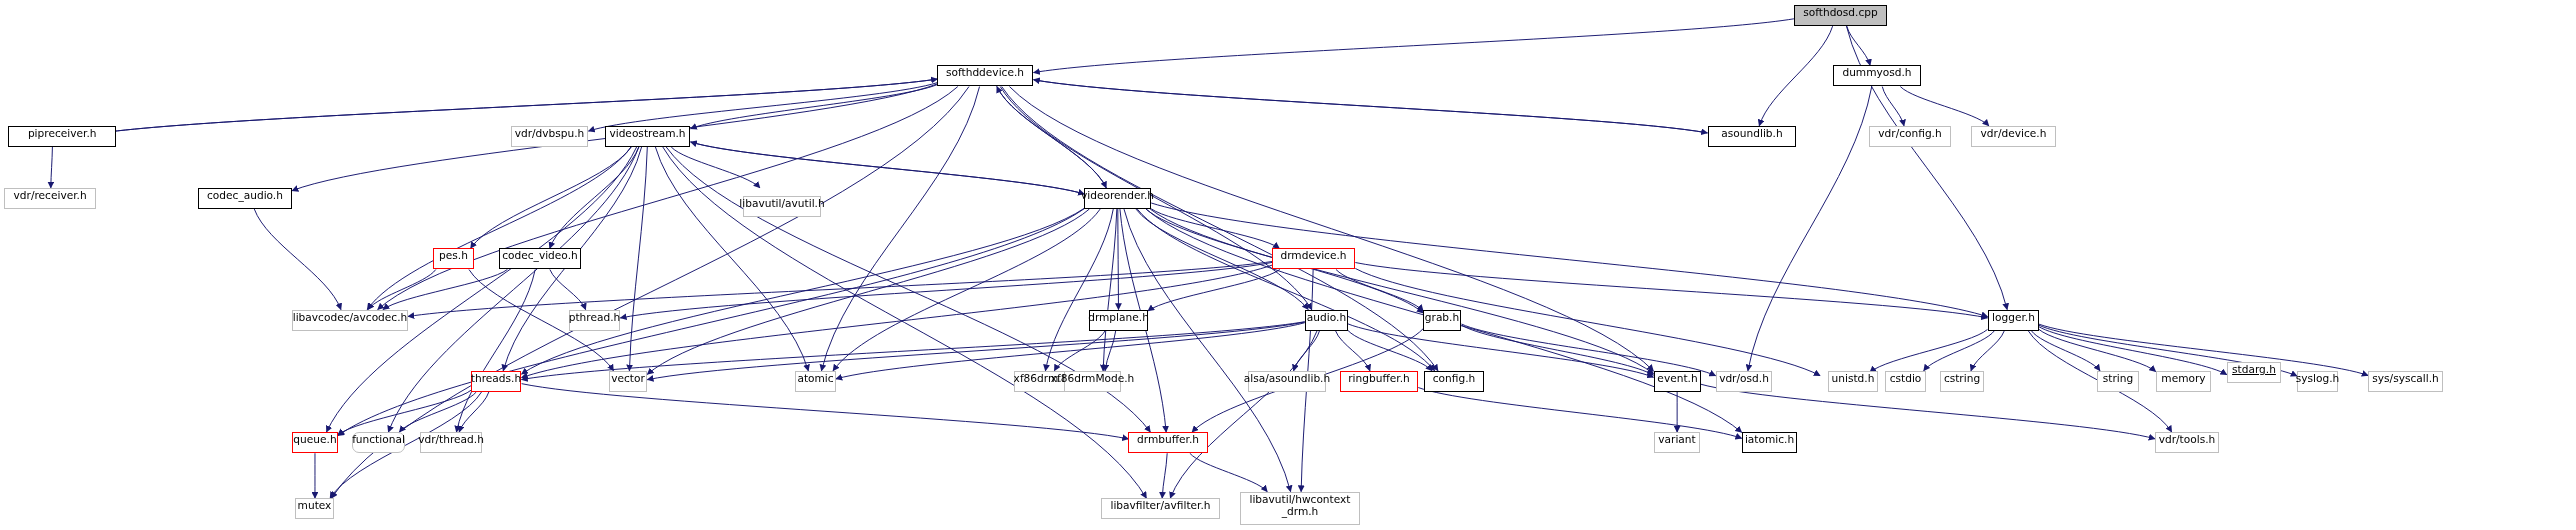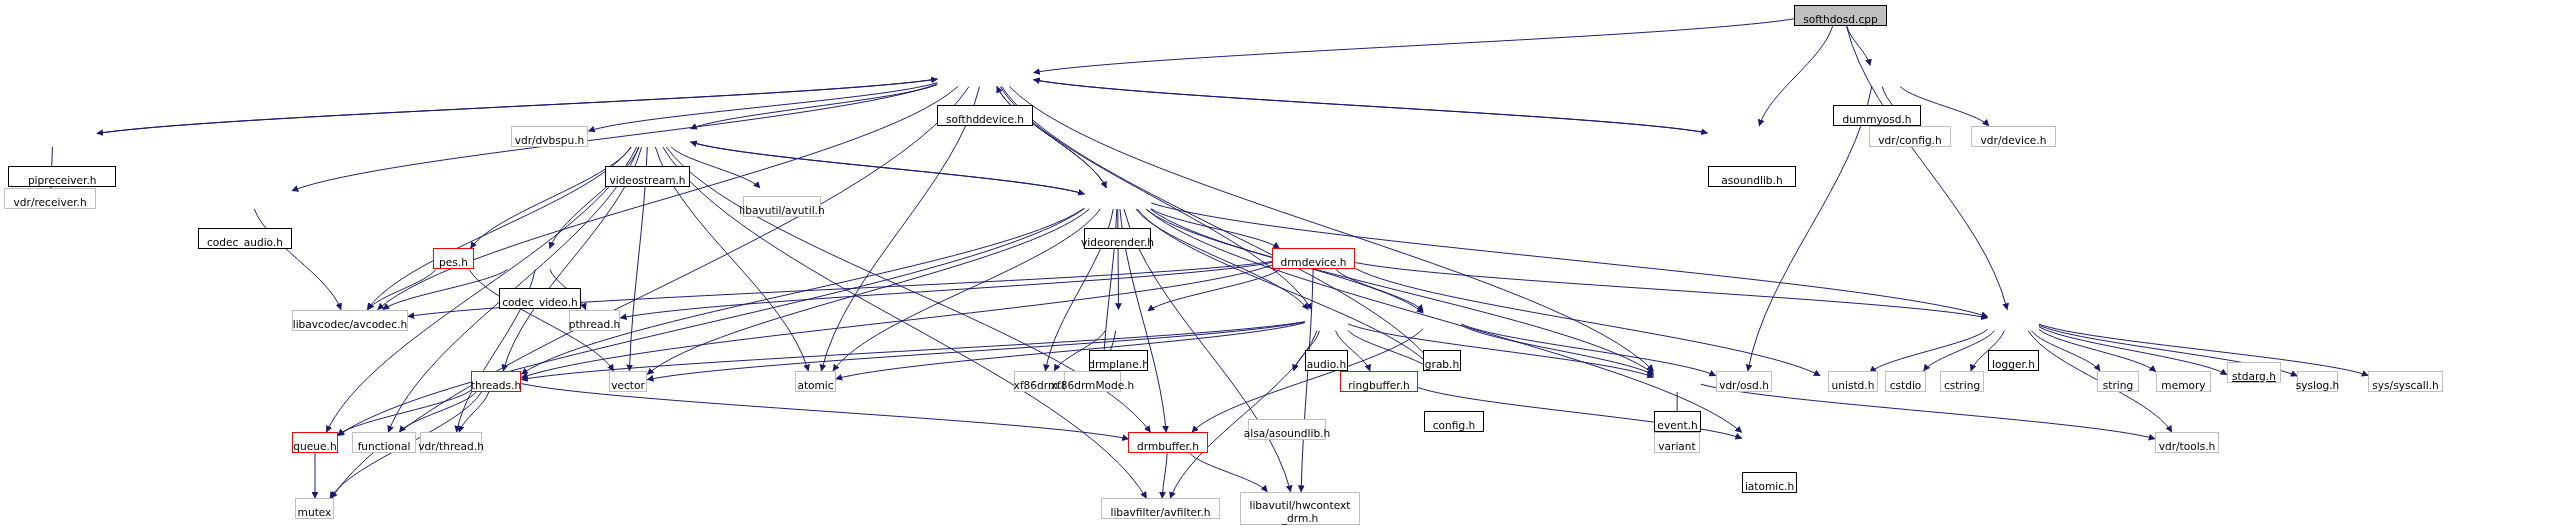--- a/index.html
+++ b/index.html
@@ -1,24 +1,24 @@
 <!DOCTYPE html>
 <html style="font-size:13px"><head>
 <meta charset="utf-8">
 <style>
   html, body { margin: 0; padding: 0; background: #ffffff; }
   body { width: 2576px; height: 530px; position: relative; overflow: hidden; font-family: "DejaVu Sans", sans-serif; }
   #graph { position: absolute; left: 0; top: 0; width: 2576px; height: 530px; }
   #edges { position: absolute; left: 0; top: 0; }
   .node {
     position: absolute; box-sizing: border-box; background: #ffffff;
-    font-size: 10.6px; color: #000; display: flex; align-items: flex-end; justify-content: center;
+    font-size: 10.6px; color: #000; display: flex; align-items: flex-start; justify-content: center;
     text-align: center; line-height: 12.3px; white-space: pre; cursor: pointer;
   }
-  .node.internal { border: 1.2px solid #000000; margin-top: 40px; }
+  .node.internal { border: 1.2px solid #000000; }
   .node.external { border: 1.2px solid #bfbfbf; }
   .node.truncated { border: 1.2px solid #ff0000; }
   .node.root { border: 1.2px solid #000000; background: #bfbfbf; }
 </style>
 </head>
 <body>
 
 <div id="graph">
   <svg id="edges" width="2576" height="530" viewBox="0 0 3153 649">
     <defs>
@@ -147,35 +147,35 @@
       <div class="node external" style="left: 569px; top: 310px; width: 51px; height: 21px;"><span>pthread.h</span></div>
       <div class="node internal" style="left: 1089px; top: 310px; width: 59px; height: 21px;"><span>drmplane.h</span></div>
       <div class="node internal" style="left: 1305px; top: 310px; width: 43px; height: 21px;"><span>audio.h</span></div>
       <div class="node internal" style="left: 1423px; top: 310px; width: 38px; height: 21px;"><span>grab.h</span></div>
       <div class="node internal" style="left: 1988px; top: 310px; width: 51px; height: 21px;"><span>logger.h</span></div>
       <div class="node truncated" style="left: 471px; top: 371px; width: 50px; height: 21px;"><span>threads.h</span></div>
       <div class="node external" style="left: 609px; top: 371px; width: 38px; height: 21px;"><span>vector</span></div>
       <div class="node external" style="left: 795px; top: 371px; width: 41px; height: 21px;"><span>atomic</span></div>
       <div class="node external" style="left: 1014px; top: 371px; width: 54px; height: 21px;"><span>xf86drm.h</span></div>
       <div class="node external" style="left: 1064px; top: 371px; width: 57px; height: 21px;"><span>xf86drmMode.h</span></div>
-      <div class="node external" style="left: 1248px; top: 371px; width: 78px; height: 21px; margin-top: 48px;"><span>alsa/asoundlib.h</span></div>
+      <div class="node external" style="left: 1248px; top: 371px; width: 78px; height: 21px;"><span>alsa/asoundlib.h</span></div>
       <div class="node truncated" style="left: 1340px; top: 371px; width: 78px; height: 21px;"><span>ringbuffer.h</span></div>
       <div class="node internal" style="left: 1424px; top: 371px; width: 60px; height: 21px;"><span>config.h</span></div>
       <div class="node internal" style="left: 1654px; top: 371px; width: 47px; height: 21px;"><span>event.h</span></div>
       <div class="node external" style="left: 1716px; top: 371px; width: 56px; height: 21px;"><span>vdr/osd.h</span></div>
       <div class="node external" style="left: 1820px; top: 371px; width: 50px; height: 21px; margin-left: 8px;"><span>unistd.h</span></div>
       <div class="node external" style="left: 1885px; top: 371px; width: 41px; height: 21px;"><span>cstdio</span></div>
       <div class="node external" style="left: 1940px; top: 371px; width: 44px; height: 21px;"><span>cstring</span></div>
       <div class="node external" style="left: 2097px; top: 371px; width: 42px; height: 21px;"><span>string</span></div>
       <div class="node external" style="left: 2156px; top: 371px; width: 55px; height: 21px;"><span>memory</span></div>
       <div class="node external" style="left: 2227px; top: 362px; width: 54px; height: 21px; text-decoration: underline;"><span>stdarg.h</span></div>
       <div class="node external" style="left: 2297px; top: 371px; width: 41px; height: 21px;"><span>syslog.h</span></div>
       <div class="node external" style="left: 2368px; top: 371px; width: 75px; height: 21px;"><span>sys/syscall.h</span></div>
       <div class="node truncated" style="left: 292px; top: 432px; width: 46px; height: 21px;"><span>queue.h</span></div>
-      <div class="node external" style="left: 352px; top: 432px; width: 64px; height: 21px;"><span>functional</span></div>
+      <div class="node external" style="left: 352px; top: 432px; width: 53px; height: 21px; border-radius: 7px;"><span>functional</span></div>
       <div class="node external" style="left: 420px; top: 432px; width: 62px; height: 21px;"><span>vdr/thread.h</span></div>
       <div class="node truncated" style="left: 1128px; top: 432px; width: 80px; height: 21px;"><span>drmbuffer.h</span></div>
       <div class="node external" style="left: 1654px; top: 432px; width: 46px; height: 21px;"><span>variant</span></div>
       <div class="node internal" style="left: 1742px; top: 432px; width: 55px; height: 21px;"><span>iatomic.h</span></div>
       <div class="node external" style="left: 2155px; top: 432px; width: 64px; height: 21px;"><span>vdr/tools.h</span></div>
       <div class="node external" style="left: 295px; top: 498px; width: 39px; height: 21px;"><span>mutex</span></div>
       <div class="node external" style="left: 1101px; top: 498px; width: 119px; height: 21px;"><span>libavfilter/avfilter.h</span></div>
       <div class="node external" style="left: 1240px; top: 492px; width: 120px; height: 33px;"><span>libavutil/hwcontext
 _drm.h</span></div>
     </div>

